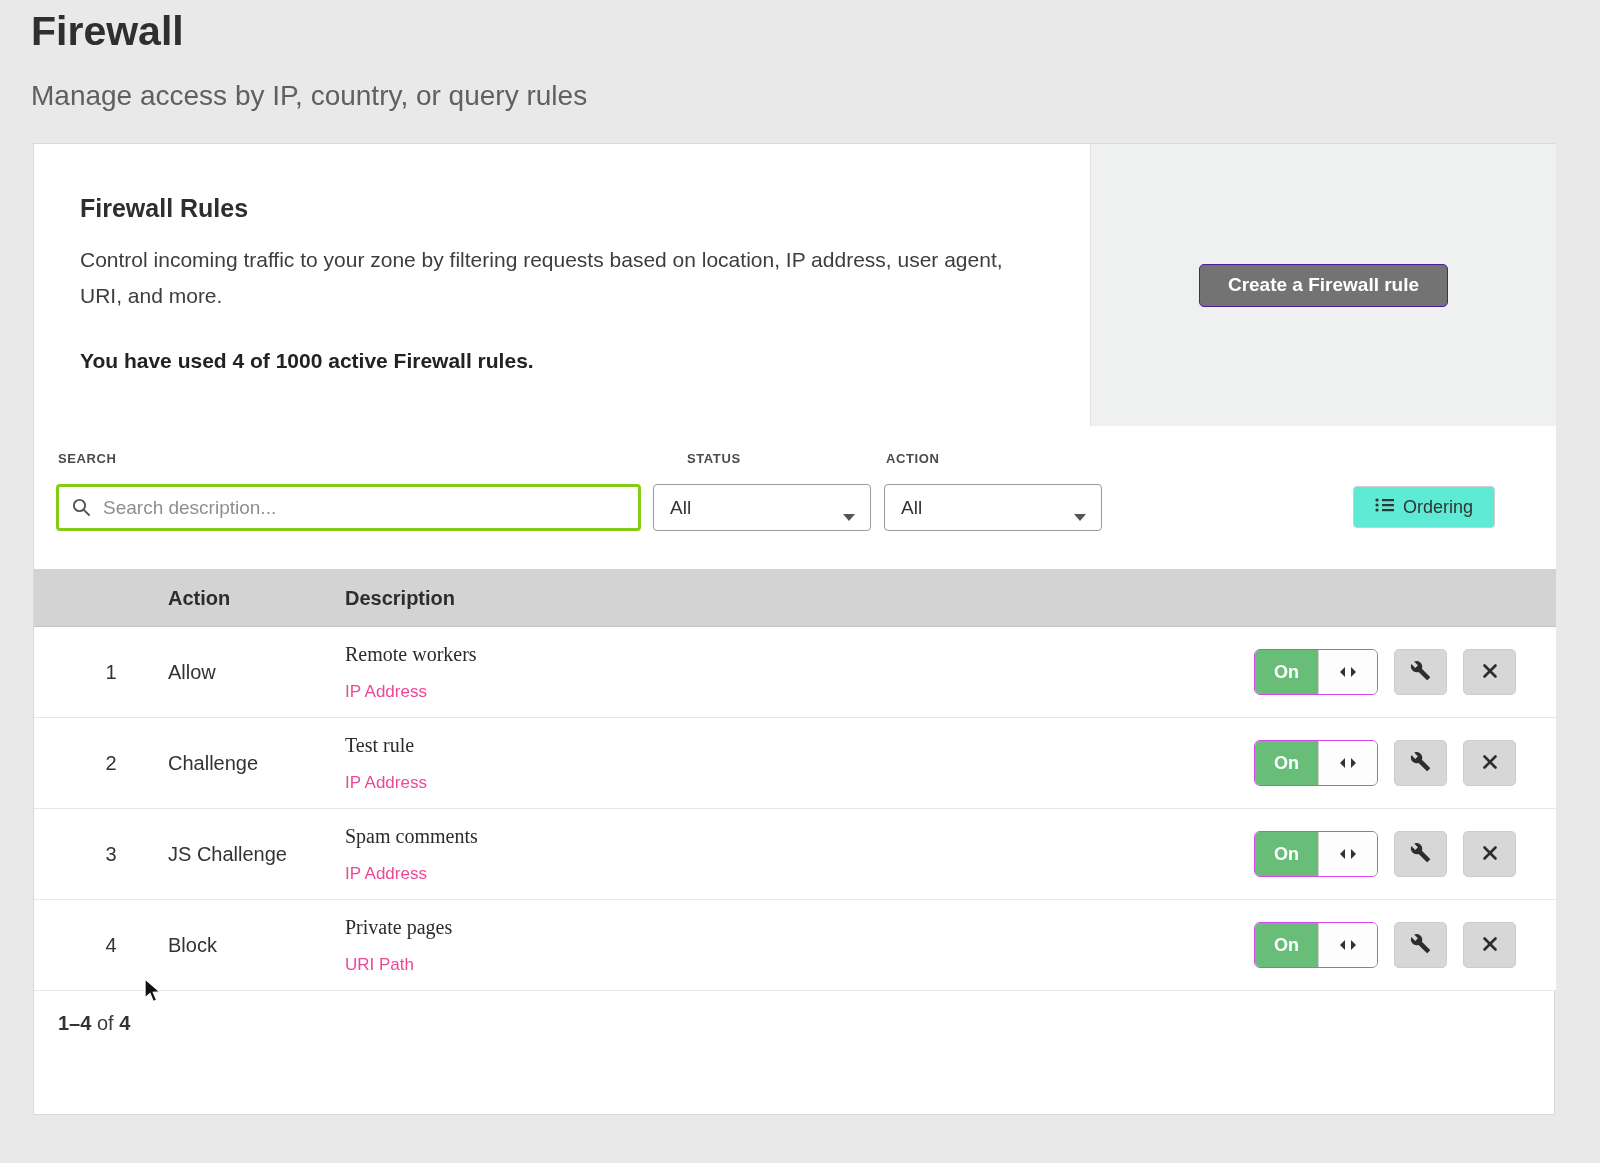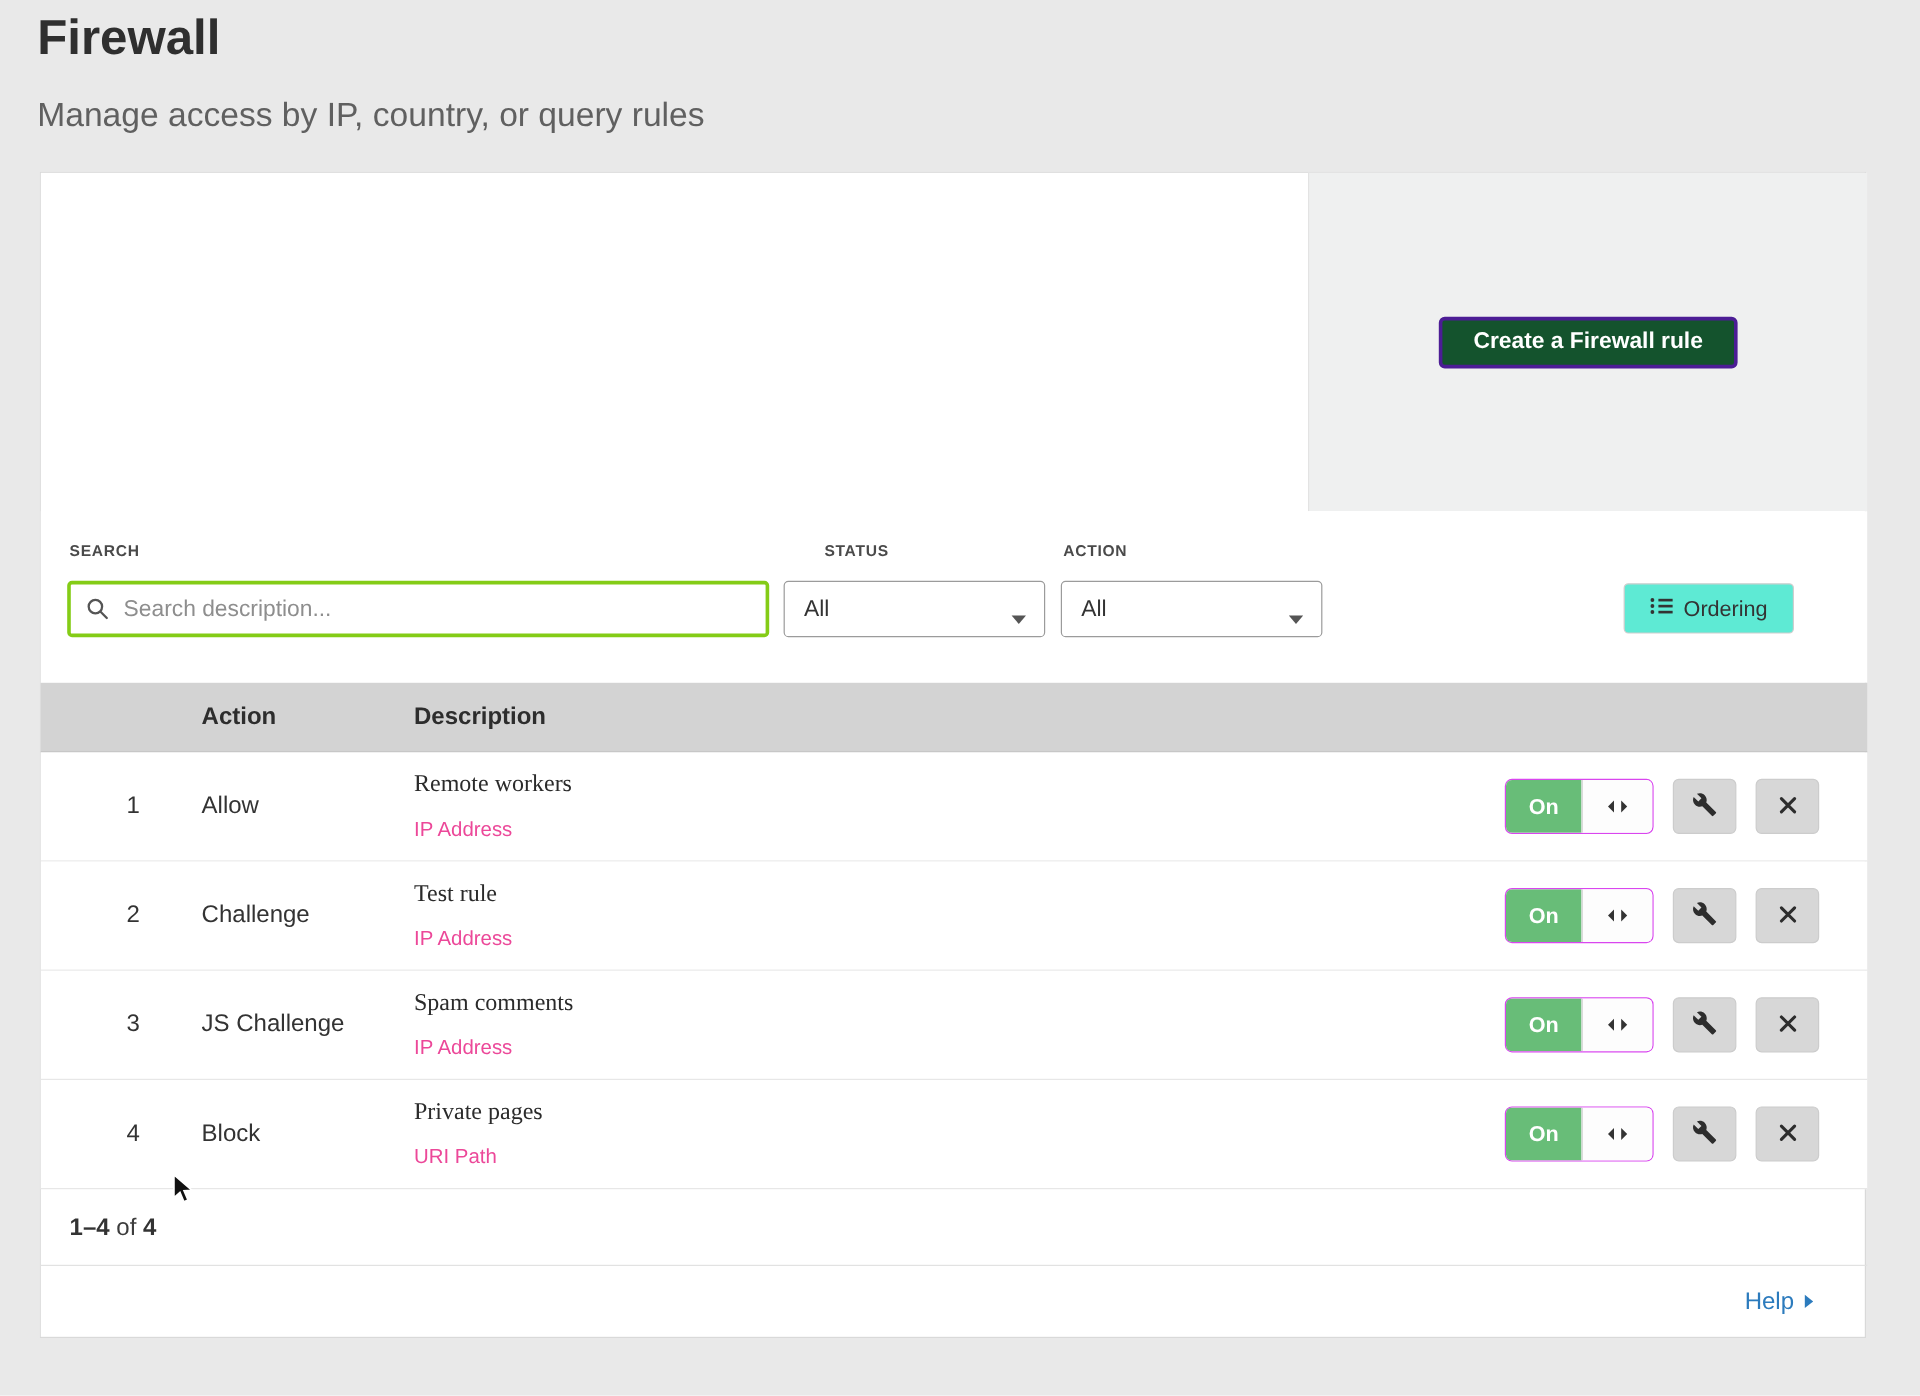--- a/index.html
+++ b/index.html
@@ -33,22 +33,22 @@
     font-size:21px; line-height:36px; color:#3d3d3d;
   }
   .hero-usage { position:absolute; left:46px; top:205px; font-size:21px; font-weight:700; color:#222; }
   .hero-panel {
     position:absolute; left:1056px; top:0; width:466px; height:282px;
     background:#eff0f0; border-left:1px solid #e3e3e3;
     display:flex; align-items:center; justify-content:center;
   }
   .create-btn {
     width:249px; height:43px;
-    background:#14532d; color:#fff;
-    border:3px solid #4c1d95; border-radius:5px;
+    background:#737373; color:#fff;
+    border:1px solid #4c1d95; border-radius:5px;
     font-size:19px; font-weight:600;
     font-family:inherit; cursor:pointer;
     display:flex; align-items:center; justify-content:center;
   }
   
   .filters { position:absolute; left:0; top:282px; width:1522px; height:143px; background:#fff; }
   .filter-label {
     position:absolute; top:25px;
     font-size:13px; font-weight:700; letter-spacing:0.6px; color:#4a4a4a;
   }
@@ -134,20 +134,25 @@
   .cursor { position:absolute; left:143px; top:978px; pointer-events:none; }
 </style>
 </head>
 <body>
 
 <div class="page-title">Firewall</div>
 <div class="page-subtitle">Manage access by IP, country, or query rules</div>
 
 <div class="card">
 
+  <div class="hero">
+    <div class="hero-heading">Firewall Rules</div>
+    <div class="hero-desc">Control incoming traffic to your zone by filtering requests based on location, IP address, user agent, URI, and more.</div>
+    <div class="hero-usage">You have used 4 of 1000 active Firewall rules.</div>
+  </div>
   <div class="hero-panel">
     <button class="create-btn">Create a Firewall rule</button>
   </div>
 
   <div class="filters">
     <div class="filter-label lbl-search">SEARCH</div>
     <div class="search-wrap">
       <input class="search-input" type="text" placeholder="Search description..." style="">
       <span class="search-icon">
         <svg width="21" height="21" viewBox="0 0 21 21">
@@ -340,30 +345,20 @@
     </div>
 
   </div>
 
   <div class="pagination">
     <b>1–4</b>
     <span>of</span>
     <b>4</b>
   </div>
 
-  <div class="help-bar">
-    <a class="help-link">
-      <span>Help</span>
-      <span>
-        <svg width="9" height="13" viewBox="0 0 9 13">
-            <polygon points="1,1 8,6.5 1,12" fill="#2c7bbd"></polygon>
-          </svg>
-      </span>
-    </a>
-  </div>
 
 </div>
 
 <div class="cursor">
   <svg width="22" height="26" viewBox="0 0 22 26">
     <polygon points="2,1 2,20 7,15.5 10.3,23.5 13.6,22 10.3,14.3 17,14" fill="#111" stroke="#fff" stroke-width="1.3"></polygon>
   </svg>
 </div>
 
 </body></html>

